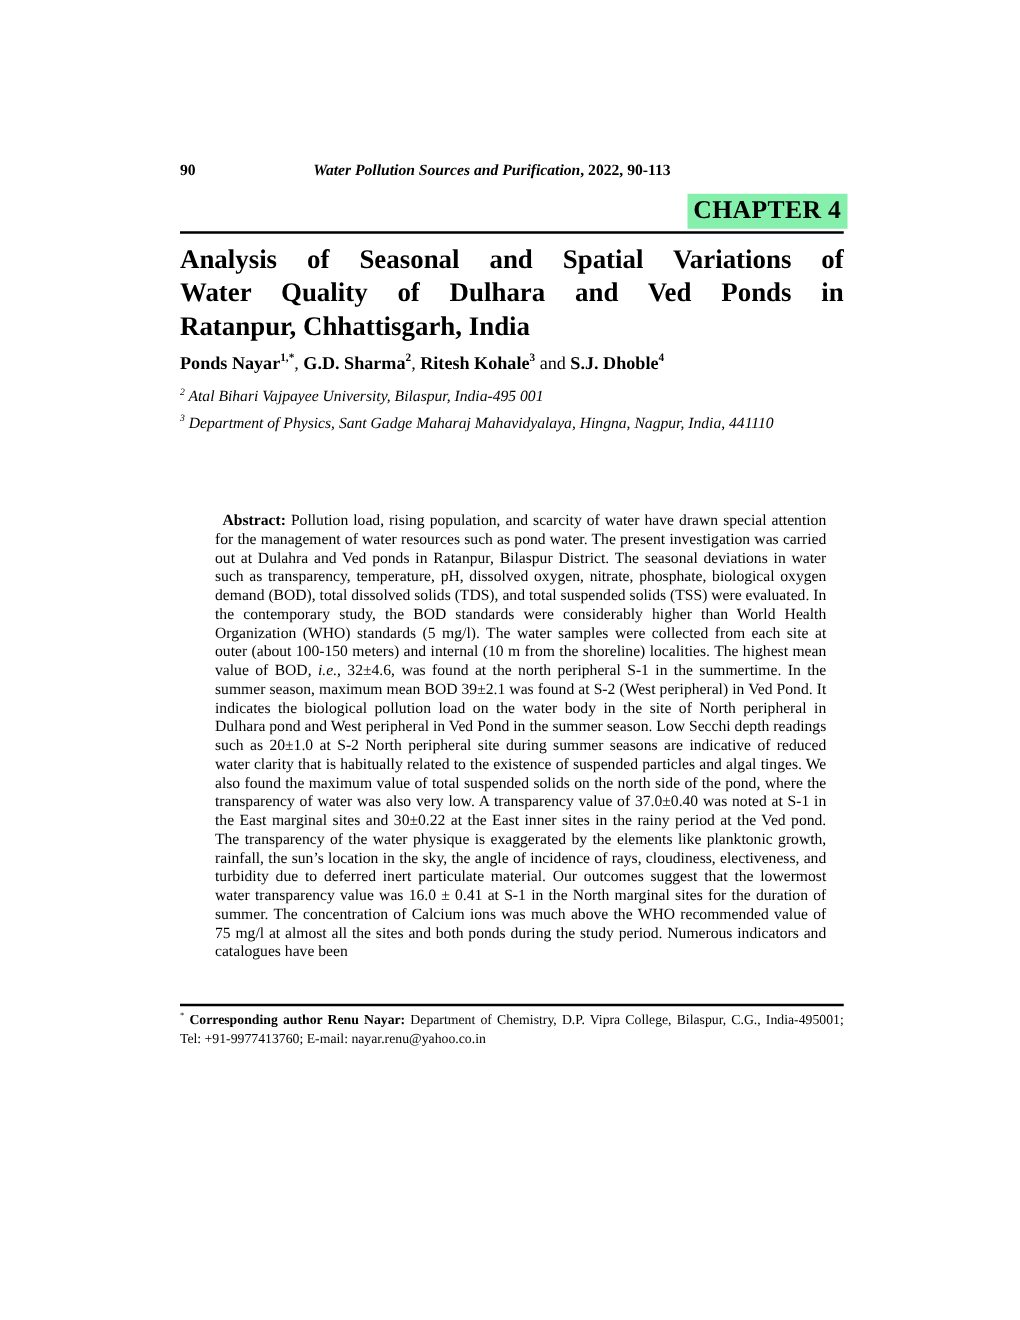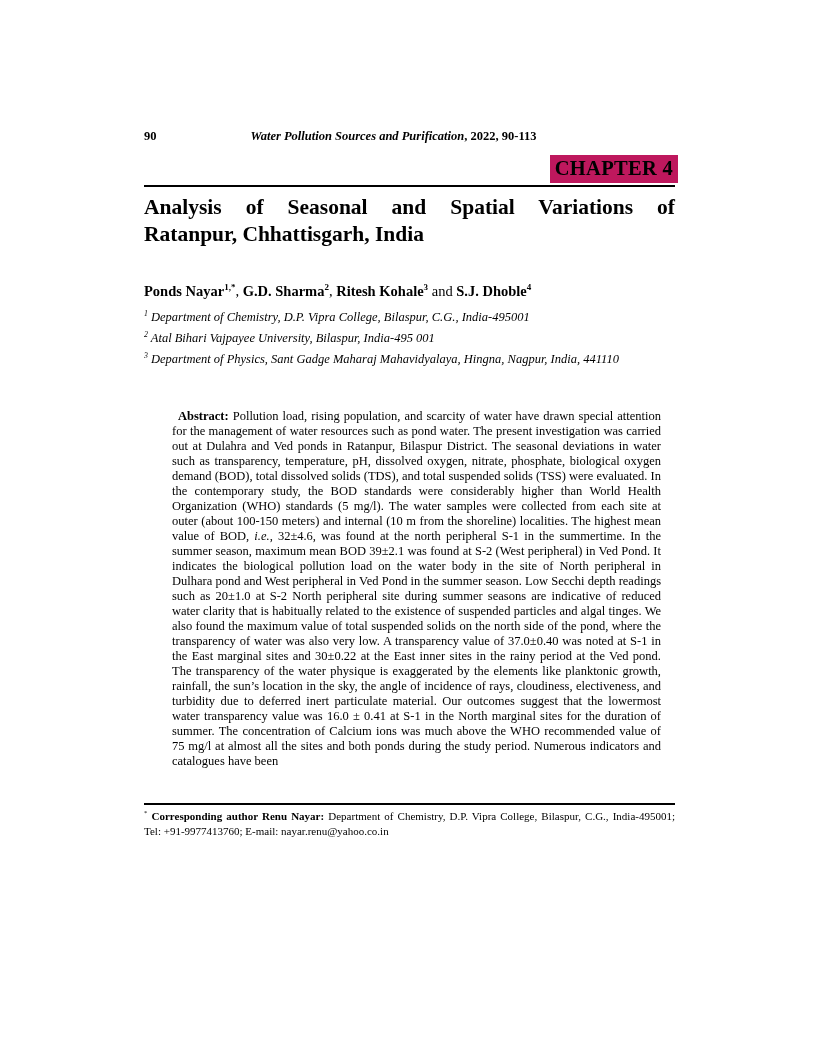--- a/index.html
+++ b/index.html
@@ -19,21 +19,21 @@
   }
   .page-number { position: absolute; left: 0; top: 0; }
   .running-head {
     position: absolute; left: 0; right: 0; top: 0;
     text-align: center; white-space: nowrap;
     transform: translateX(-16px);
   }
   .chapter-label {
     position: absolute;
     top: 155px; right: 138px;
-    background: #be185d;
+    background: #86efac;
     font-size: 20.5px; font-weight: bold;
     padding: 2px 5px 3px 5px;
     letter-spacing: 0.3px;
   }
   .rule { position: absolute; left: 144px; width: 531px; background: #000; }
   .header-rule { top: 185px; height: 2px; }
   .chapter-title {
     position: absolute;
     top: 194px; left: 144px; width: 531px;
     margin: 0;
@@ -92,27 +92,27 @@
     <span class="page-number">90</span>
     <span class="running-head"><i>Water Pollution Sources and Purification</i><span>, 2022, 90-113</span></span>
   </div>
 
   <div class="chapter-label">CHAPTER 4</div>
 
   <div class="rule header-rule"></div>
 
   <h1 class="chapter-title">
     <span class="tline just">Analysis of Seasonal and Spatial Variations of</span>
+    <span class="tline just">Water Quality of Dulhara and Ved Ponds in</span>
     <span class="tline">Ratanpur, Chhattisgarh, India</span>
   </h1>
 
   <div class="authors-line"><span><b>Ponds Nayar</b><sup>1,*</sup><span class="sep">, </span></span><span><b>G.D. Sharma</b><sup>2</sup><span class="sep">, </span></span><span><b>Ritesh Kohale</b><sup>3</sup><span class="sep"> and </span></span><span><b>S.J. Dhoble</b><sup>4</sup><span class="sep"></span></span></div>
 
   <div class="affiliations">
-    <div><sup>1</sup> <span>Department of Chemistry, D.P. Vipra College, Bilaspur, C.G., India-495001</span></div>
     <div><sup>2</sup> <span>Atal Bihari Vajpayee University, Bilaspur, India-495 001</span></div>
     <div><sup>3</sup> <span>Department of Physics, Sant Gadge Maharaj Mahavidyalaya, Hingna, Nagpur, India, 441110</span></div>
   </div>
 
   <p class="abstract"><b>Abstract:</b><span> Pollution load, rising population, and scarcity of water have drawn special attention for the management of water resources such as pond water. The present investigation was carried out at Dulahra and Ved ponds in Ratanpur, Bilaspur District. The seasonal deviations in water such as transparency, temperature, pH, dissolved oxygen, nitrate, phosphate, biological oxygen demand (BOD), total dissolved solids (TDS), and total suspended solids (TSS) were evaluated. In the contemporary study, the BOD standards were considerably higher than World Health Organization (WHO) standards (5 mg/l). The water samples were collected from each site at outer (about 100-150 meters) and internal (10 m from the shoreline) localities. The highest mean value of BOD, </span><i>i.e.</i><span>, 32±4.6, was found at the north peripheral S-1 in the summertime. In the summer season, maximum mean BOD 39±2.1 was found at S-2 (West peripheral) in Ved Pond. It indicates the biological pollution load on the water body in the site of North peripheral in Dulhara pond and West peripheral in Ved Pond in the summer season. Low Secchi depth readings such as 20±1.0 at S-2 North peripheral site during summer seasons are indicative of reduced water clarity that is habitually related to the existence of suspended particles and algal tinges. We also found the maximum value of total suspended solids on the north side of the pond, where the transparency of water was also very low. A transparency value of 37.0±0.40 was noted at S-1 in the East marginal sites and 30±0.22 at the East inner sites in the rainy period at the Ved pond. The transparency of the water physique is exaggerated by the elements like planktonic growth, rainfall, the sun’s location in the sky, the angle of incidence of rays, cloudiness, electiveness, and turbidity due to deferred inert particulate material. Our outcomes suggest that the lowermost water transparency value was 16.0 ± 0.41 at S-1 in the North marginal sites for the duration of summer. The concentration of Calcium ions was much above the WHO recommended value of 75 mg/l at almost all the sites and both ponds during the study period. Numerous indicators and catalogues have been</span></p>
 
   <div class="rule footnote-rule"></div>
 
   <p class="footnote"><sup>*</sup><b> Corresponding author Renu Nayar:</b><span> Department of Chemistry, D.P. Vipra College, Bilaspur, C.G., India-495001; Tel: +91-9977413760; E-mail: nayar.renu@yahoo.co.in</span></p>
 

